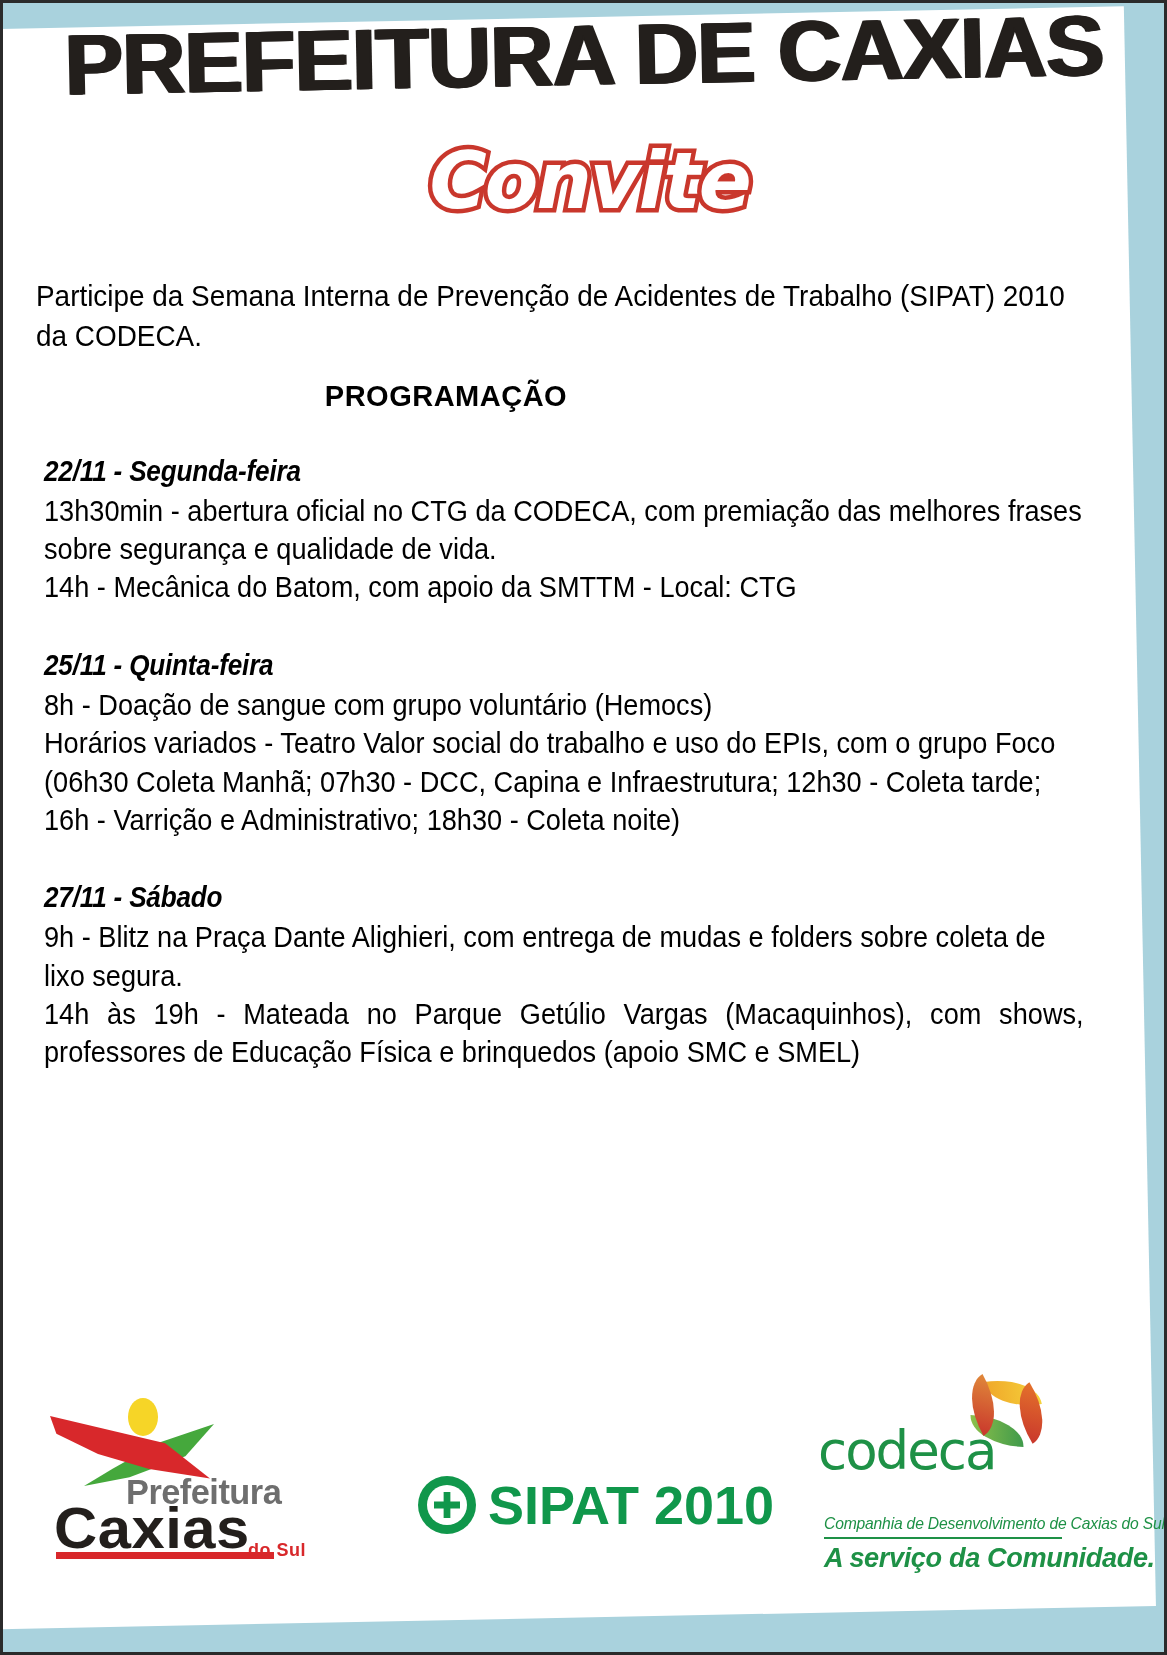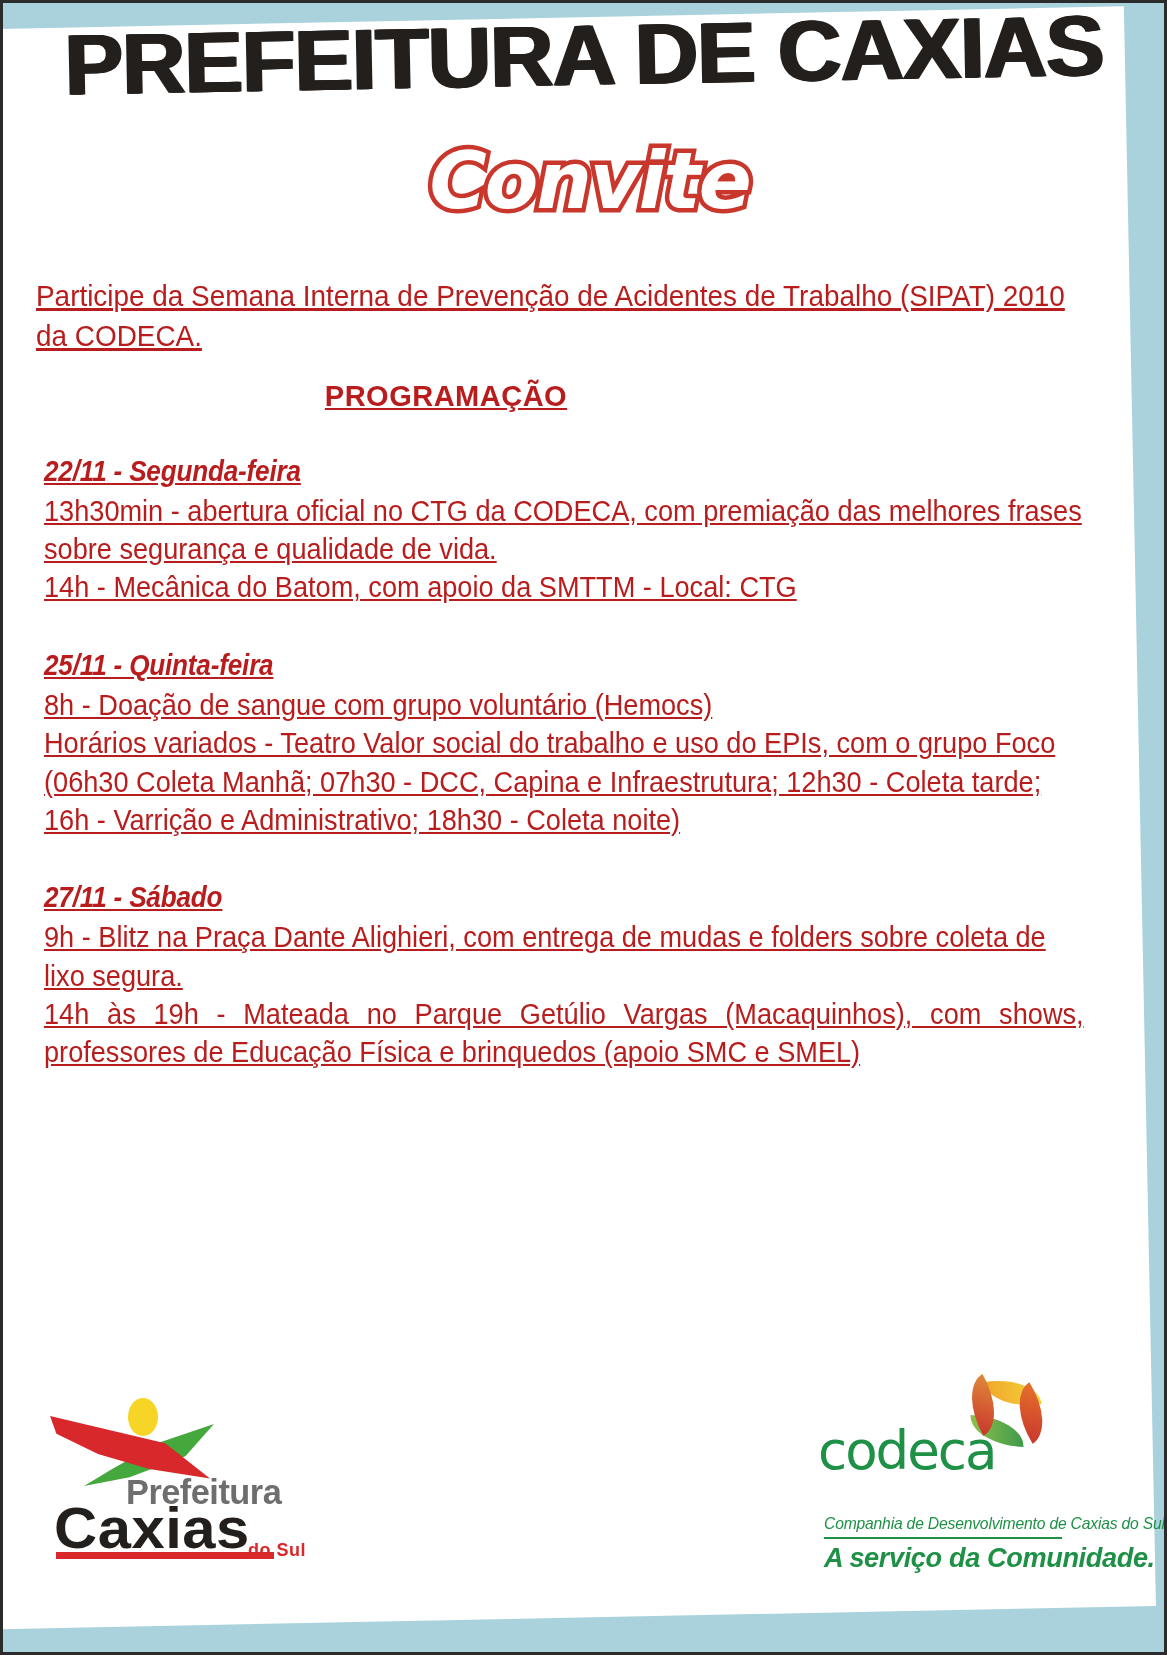--- a/index.html
+++ b/index.html
@@ -68,22 +68,21 @@
     paint-order:stroke fill;
     white-space:nowrap;
   }
 
   
   .body{
     position:absolute;
     left:36px;
     top:276px;
     width:1040px;
-    color:#b91c1c;
-    text-decoration:underline;
+    color:#000000;
   }
   .intro{
     font-size:30px;
     line-height:1.33;
     font-family:"Liberation Sans", sans-serif;
     transform:scaleX(0.93);
     transform-origin:0 0;
     width:1118px;
   }
   .prog{
@@ -276,20 +275,24 @@
       <div class="logo-prefeitura">
         <div class="pref-sun"></div>
         <div class="pref-green"></div>
         <div class="pref-red"></div>
         <div class="pref-prefeitura">Prefeitura</div>
         <div class="pref-caxias">Caxias</div>
         <div class="pref-rule"></div>
         <div class="pref-dosul">do Sul</div>
       </div>
 
+      <div class="logo-sipat">
+        <div class="sipat-badge"></div>
+        <div class="sipat-text">SIPAT 2010</div>
+      </div>
 
       <div class="logo-codeca">
         <div class="cod-mark">
           <div class="cod-leaf a"></div>
           <div class="cod-leaf b"></div>
           <div class="cod-leaf c"></div>
           <div class="cod-leaf d"></div>
         </div>
         <div class="cod-name">codeca</div>
         <div class="cod-sub">Companhia de Desenvolvimento de Caxias do Sul</div>

